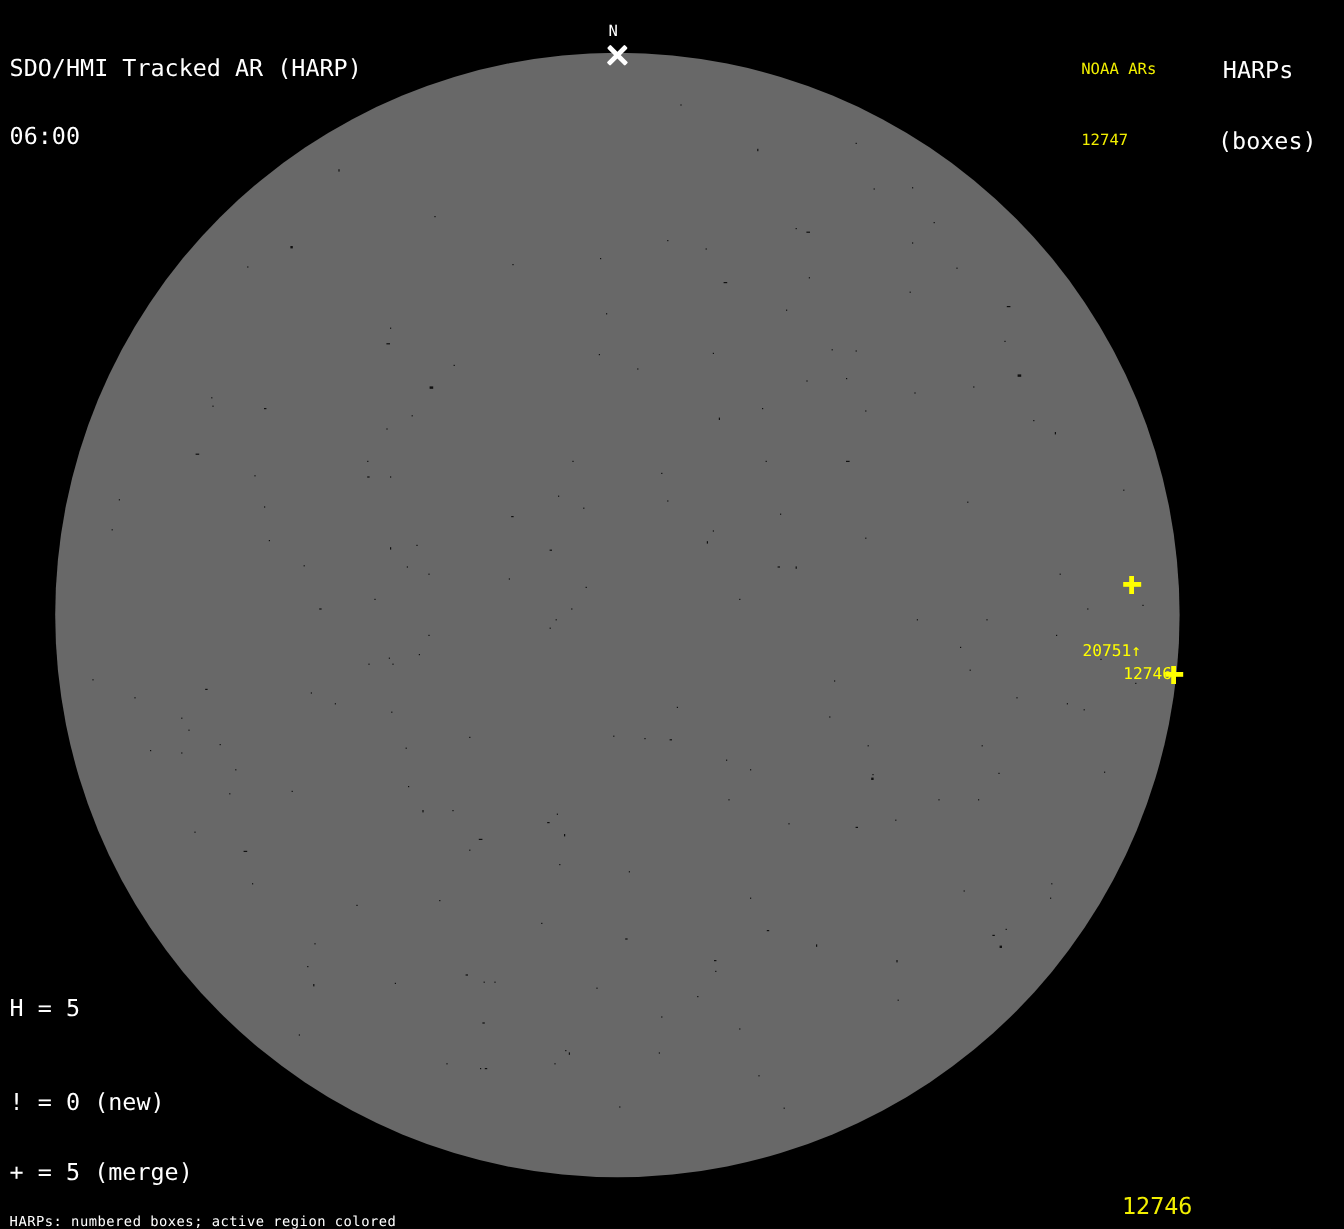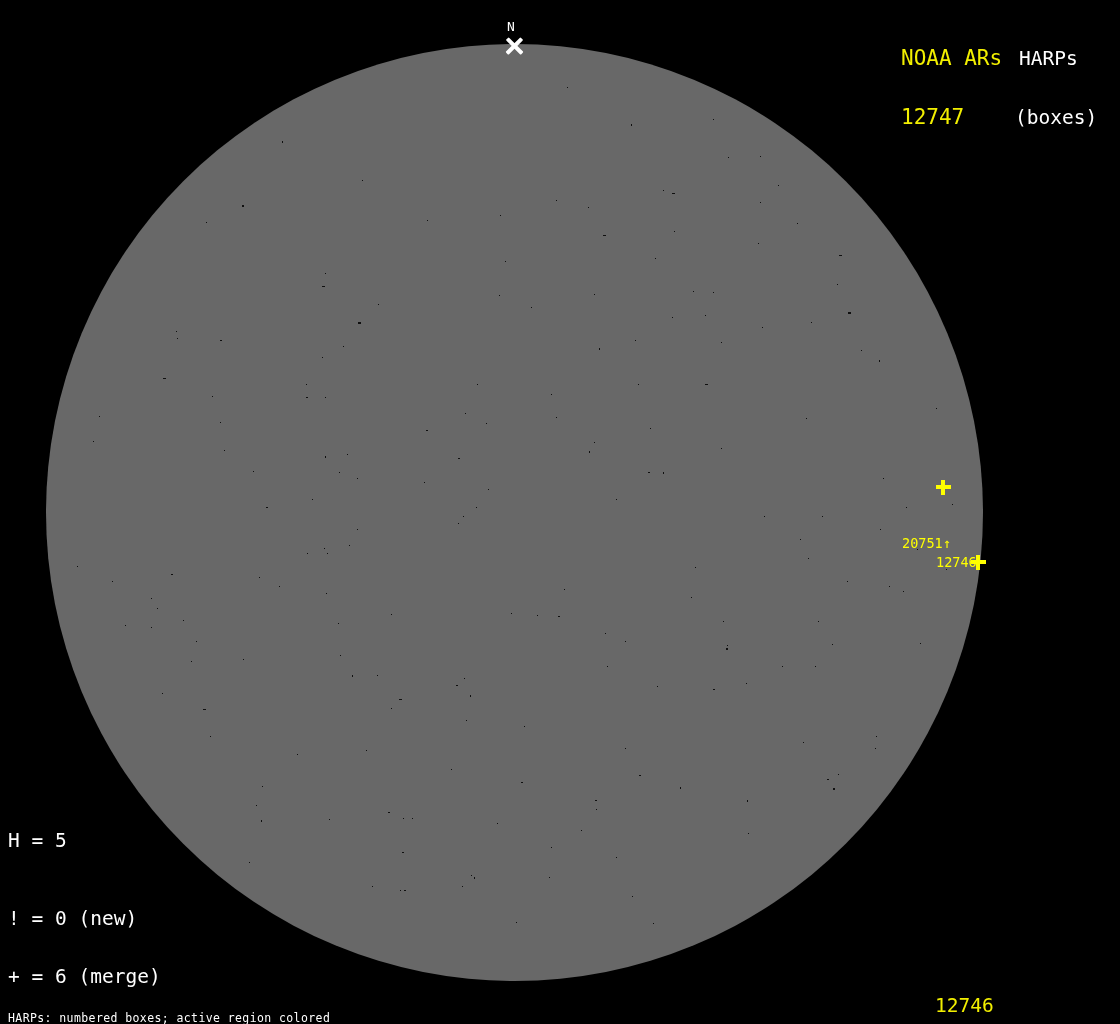--- a/index.html
+++ b/index.html
@@ -24,21 +24,21 @@
   }
   .speckle{position:absolute;background:#101010;}
 
   
   .title-block{
     position:absolute;left:8px;top:8px;
     color:var(--white);font-size:19.5px;line-height:19.3px;white-space:pre;
   }
   .noaa-block{
     position:absolute;left:901px;top:9px;
-    color:var(--yellow);font-size:21px;line-height:19.8px;white-space:pre;
+    color:var(--yellow);font-size:13px;line-height:19.8px;white-space:pre;
   }
   .harps-block{
     position:absolute;left:1015px;top:9px;
     color:var(--white);font-size:19.5px;line-height:19.8px;white-space:pre;
   }
   .harps-block .indent{padding-left:4px;}
 
   
   .north-label{
     position:absolute;left:507px;top:20px;color:var(--white);
@@ -283,20 +283,22 @@
     <span class="speckle" style="left: 358px; top: 846px; width: 2px; height: 1px;"></span>
   </div>
 
 <div class="north-label">N</div>
 <div class="north-x">
   <span class="xbar a"></span>
   <span class="xbar b"></span>
 </div>
 
 <div class="title-block">
+  <div>SDO/HMI Tracked AR (HARP)</div>
+  <div>06:00</div>
 </div>
 
 <div class="noaa-block">
   <div>NOAA ARs</div>
   <div>12747</div>
 </div>
 <div class="harps-block">
   <div class="indent">HARPs</div>
   <div>(boxes)</div>
 </div>
@@ -310,21 +312,21 @@
     <div class="plus-marker" style="left: 978px; top: 562px;">
       <span class="pb h"></span>
       <span class="pb v"></span>
     </div>
     <div class="plus-label" style="left: 936px; top: 556px;">12746</div>
   </div>
 
 <div class="legend-h">H = 5</div>
 <div class="legend-items">
   <div>! = 0 (new)</div>
-  <div>+ = 6 (merge)</div>
+  <div>+ = 5 (merge)</div>
   
   
   
   
 </div>
 
 <div class="footer-notes">
   <div>HARPs: numbered boxes; active region colored</div>
   
 </div>

